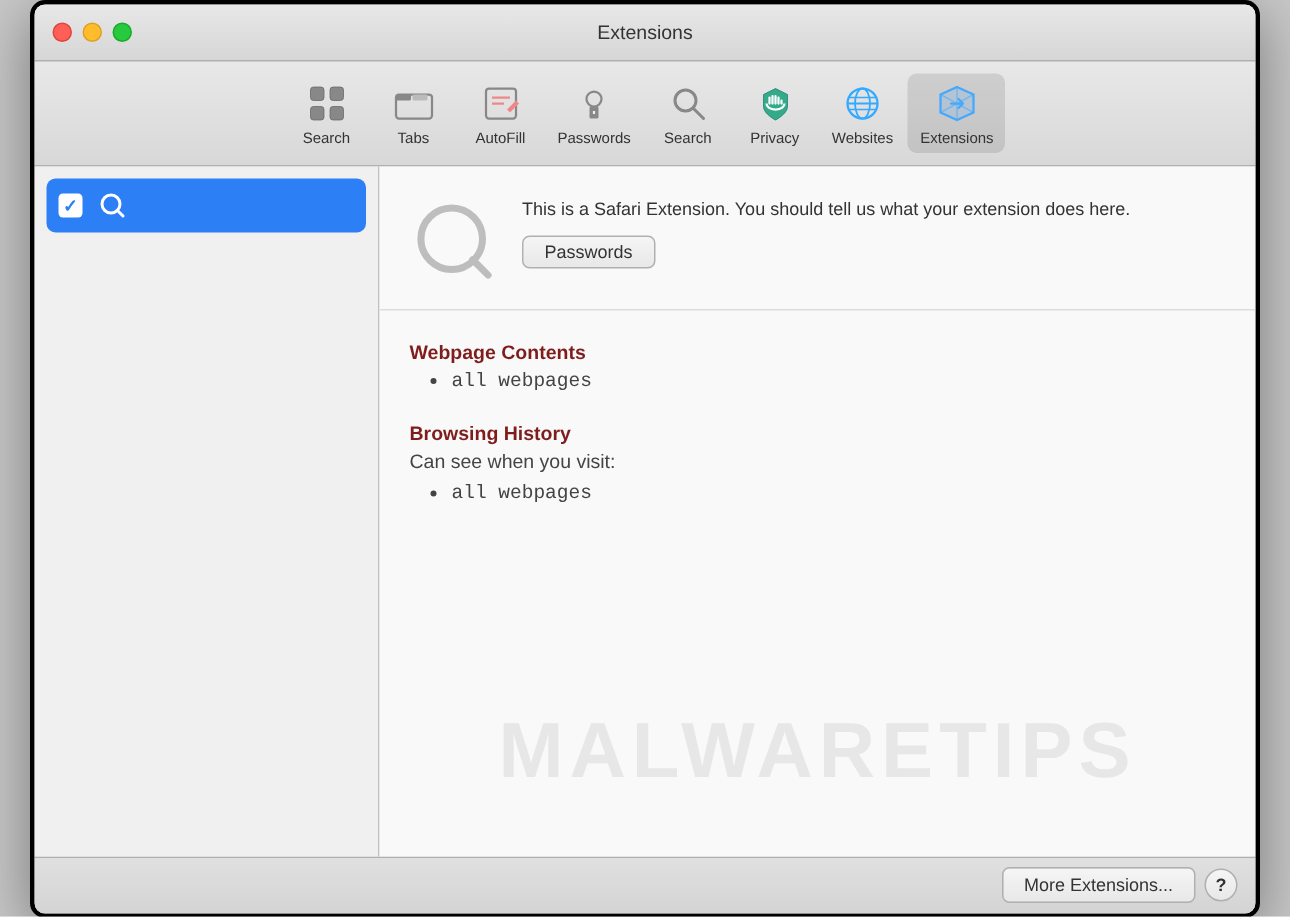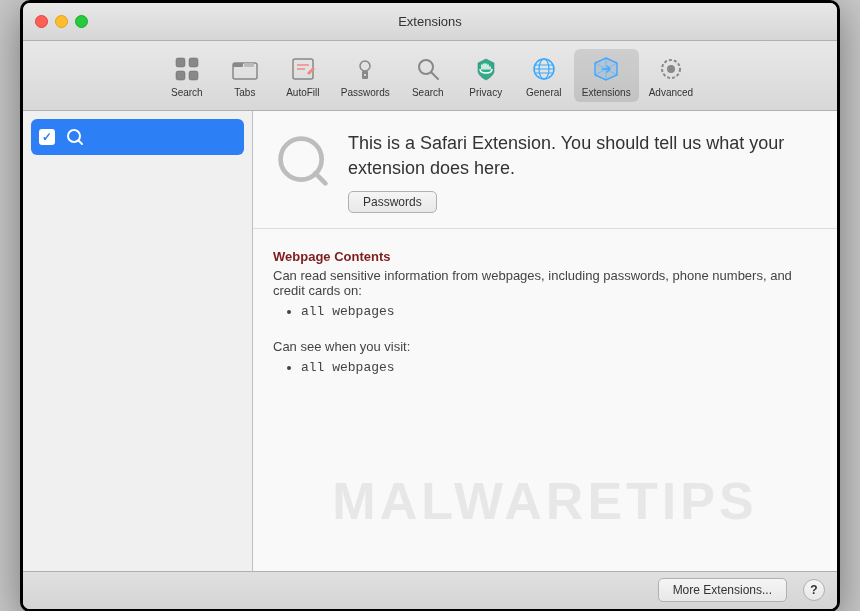--- a/index.html
+++ b/index.html
@@ -207,21 +207,21 @@
     .extension-icon-svg {
       width: 56px;
       height: 56px;
     }
 
     .extension-info {
       flex: 1;
     }
 
     .extension-description {
-      font-size: 18px;
+      font-size: 12px;
       color: #333;
       line-height: 1.4;
       margin-bottom: 10px;
     }
 
     .uninstall-btn {
       background: linear-gradient(to bottom, #f5f5f5, #e8e8e8);
       border: 1px solid #b0b0b0;
       border-radius: 5px;
       padding: 3px 14px;
@@ -266,21 +266,21 @@
 
     
     .bottom-bar {
       background: linear-gradient(to bottom, #e0e0e0, #d4d4d4);
       border-top: 1px solid #b0b0b0;
       height: 38px;
       display: flex;
       align-items: center;
       justify-content: flex-end;
       padding: 0 12px;
-      gap: 16px;
+      gap: 6px;
     }
 
     .more-extensions-btn {
       background: linear-gradient(to bottom, #f5f5f5, #e8e8e8);
       border: 1px solid #b0b0b0;
       border-radius: 5px;
       padding: 4px 14px;
       font-size: 12px;
       color: #333;
       cursor: pointer;
@@ -390,47 +390,38 @@
     <div class="toolbar-item">
       <div class="toolbar-icon">
         <svg width="28" height="28" viewBox="0 0 28 28">
           <circle cx="14" cy="14" r="10" fill="none" stroke="#3af" stroke-width="1.5"></circle>
           <ellipse cx="14" cy="14" rx="5" ry="10" fill="none" stroke="#3af" stroke-width="1.2"></ellipse>
           <line x1="4" y1="14" x2="24" y2="14" stroke="#3af" stroke-width="1.2"></line>
           <line x1="5" y1="10" x2="23" y2="10" stroke="#3af" stroke-width="1"></line>
           <line x1="5" y1="18" x2="23" y2="18" stroke="#3af" stroke-width="1"></line>
         </svg>
       </div>
-      <span class="toolbar-label">General</span>
+      <span class="toolbar-label">Websites</span>
     </div>
 
     <div class="toolbar-item active">
       <div class="toolbar-icon">
         <svg width="28" height="28" viewBox="0 0 28 28">
           <polygon points="14,3 25,8 25,20 14,25 3,20 3,8" fill="none" stroke="#4af" stroke-width="1.5"></polygon>
           <path d="M14 3 L14 25" stroke="#4af" stroke-width="1" opacity="0.5"></path>
           <path d="M3 8 L25 20" stroke="#4af" stroke-width="1" opacity="0.5"></path>
           <path d="M25 8 L3 20" stroke="#4af" stroke-width="1" opacity="0.5"></path>
           <polygon points="14,3 25,8 25,20 14,25 3,20 3,8" fill="rgba(60,160,255,0.15)"></polygon>
 
           <path d="M10 14 L18 14 M15 11 L18 14 L15 17" fill="none" stroke="#4af" stroke-width="1.5" stroke-linecap="round" stroke-linejoin="round"></path>
         </svg>
       </div>
       <span class="toolbar-label">Extensions</span>
     </div>
 
-    <div class="toolbar-item">
-      <div class="toolbar-icon">
-        <svg width="28" height="28" viewBox="0 0 28 28">
-          <circle cx="14" cy="14" r="4" fill="#888"></circle>
-          <circle cx="14" cy="14" r="9" fill="none" stroke="#888" stroke-width="2" stroke-dasharray="3 2"></circle>
-        </svg>
-      </div>
-      <span class="toolbar-label">Advanced</span>
-    </div>
   </div>
 
   <div class="main-content">
 
     <div class="sidebar">
       <div class="sidebar-item selected">
         <div class="sidebar-checkbox">
           <span class="check-mark">✓</span>
         </div>
         <div class="sidebar-icon">
@@ -455,27 +446,27 @@
         <div class="extension-info">
           <p class="extension-description">This is a Safari Extension. You should tell us what your extension does here.</p>
           <button class="uninstall-btn">Passwords</button>
         </div>
       </div>
 
       <div class="extension-details">
 
         <div class="permission-section">
           <div class="permission-title">Webpage Contents</div>
-          <div class="permission-description">Can read sensitive information from webpages, including passwords, phone numbers, and credit cards on:</div>
           <ul class="permission-list">
             <li>all webpages</li>
           </ul>
         </div>
 
         <div class="permission-section">
+          <div class="permission-title">Browsing History</div>
           <div class="permission-description">Can see when you visit:</div>
           <ul class="permission-list">
             <li>all webpages</li>
           </ul>
         </div>
       </div>
     </div>
   </div>
 
   <div class="bottom-bar">

